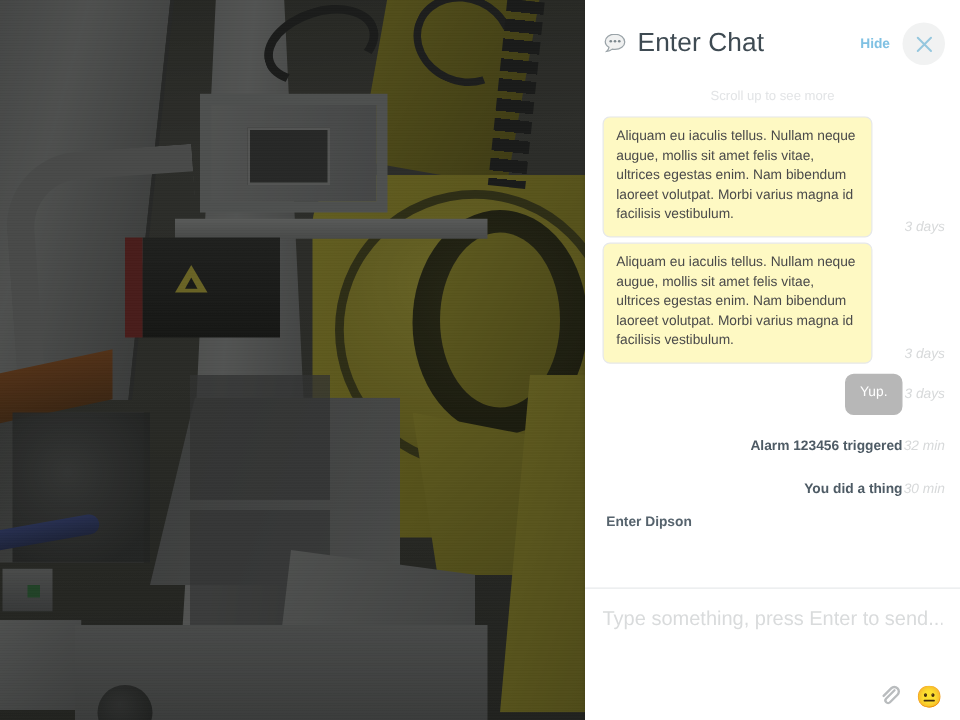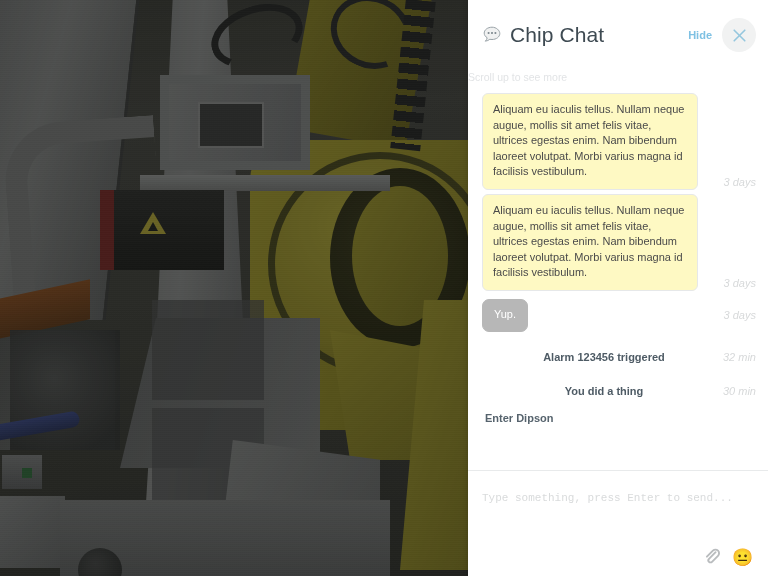--- a/index.html
+++ b/index.html
@@ -276,20 +276,21 @@
     background: #f1f2f2;
     display: flex;
     align-items: center;
     justify-content: center;
     cursor: pointer;
     flex: 0 0 34px;
   }
   .close-btn svg { display: block; }
 
   .scroll-hint {
+    text-align: center;
     font-size: 10.5px;
     color: #e2e4e6;
     padding: 1px 0 10px 0;
     flex: 0 0 auto;
   }
 
   .messages {
     flex: 1 1 auto;
     overflow: hidden;
     padding: 0 12px 0 14px;
@@ -300,21 +301,21 @@
   .msg-row { position: relative; margin-bottom: 4px; }
 
   .sender {
     font-size: 11px;
     font-weight: bold;
     color: #56636d;
     margin: 6px 0 5px 3px;
   }
 
   .bubble-wrap { display: flex; align-items: flex-end; }
-  .bubble-wrap.right { }
+  .bubble-wrap.right { justify-content: flex-end; }
 
   .bubble {
     border: 1px solid #e6e8e9;
     border-radius: 6px;
     padding: 8px 10px 9px 10px;
     font-size: 11px;
     line-height: 1.42;
     color: #4a4a4a;
     max-width: 216px;
     box-sizing: border-box;
@@ -324,21 +325,21 @@
   .bubble.own {
     background: #b7b7b7;
     border-color: #b7b7b7;
     color: #ffffff;
     border-radius: 7px;
     padding: 7px 11px 8px 11px;
     font-size: 11px;
   }
 
   .event {
-    text-align: center;
+    text-align: right;
     font-size: 11px;
     font-weight: bold;
     color: #4e5b65;
     padding: 9px 34px 9px 4px;
     box-sizing: border-box;
   }
 
   .stamp {
     position: absolute;
     right: 0;
@@ -354,27 +355,27 @@
 
   
   .composer {
     flex: 0 0 106px;
     border-top: 1px solid #e8eaeb;
     position: relative;
     padding: 16px 14px 0 14px;
     box-sizing: border-box;
   }
   .composer-input {
-    font-size: 11px;
+    font-size: 16px;
     color: #4d7c0f;
     border: none;
     outline: none;
     width: 100%;
     background: transparent;
-    font-family: Liberation Mono, monospace;
+    font-family: Liberation Sans, sans-serif;
     padding: 0;
   }
   .composer-input::placeholder { color: #d9dbdc; opacity: 1; }
 
   .composer-tools {
     position: absolute;
     right: 14px;
     bottom: 10px;
     display: flex;
     align-items: center;
@@ -434,21 +435,21 @@
 
   <div class="chat-panel">
 
     <div class="chat-header">
       <svg class="chat-bubble-icon" viewBox="0 0 20 20">
         <path d="M10 2.2c-4.3 0-7.8 2.6-7.8 5.9 0 1.9 1.2 3.6 3 4.7-.2 1.1-.8 2.4-1.9 3.4 1.8-.2 3.4-1 4.5-1.9.7.1 1.4.2 2.2.2 4.3 0 7.8-2.6 7.8-5.9S14.3 2.2 10 2.2z" fill="#f0f1f1" stroke="#9aa3a8" stroke-width="1"></path>
         <circle cx="6.6" cy="8" r="1.05" fill="#7b868c"></circle>
         <circle cx="10" cy="8" r="1.05" fill="#7b868c"></circle>
         <circle cx="13.4" cy="8" r="1.05" fill="#7b868c"></circle>
       </svg>
-      <div class="chat-title">Chip Chat</div>
+      <div class="chat-title">Enter Chat</div>
       <div class="hide-btn">Hide</div>
       <div class="close-btn">
         <svg width="15" height="15" viewBox="0 0 15 15">
           <path d="M2.2 2.2 L12.8 12.8 M12.8 2.2 L2.2 12.8" stroke="#95c7de" stroke-width="1.6" stroke-linecap="round"></path>
         </svg>
       </div>
     </div>
 
     <div class="scroll-hint">Scroll up to see more</div>
 

